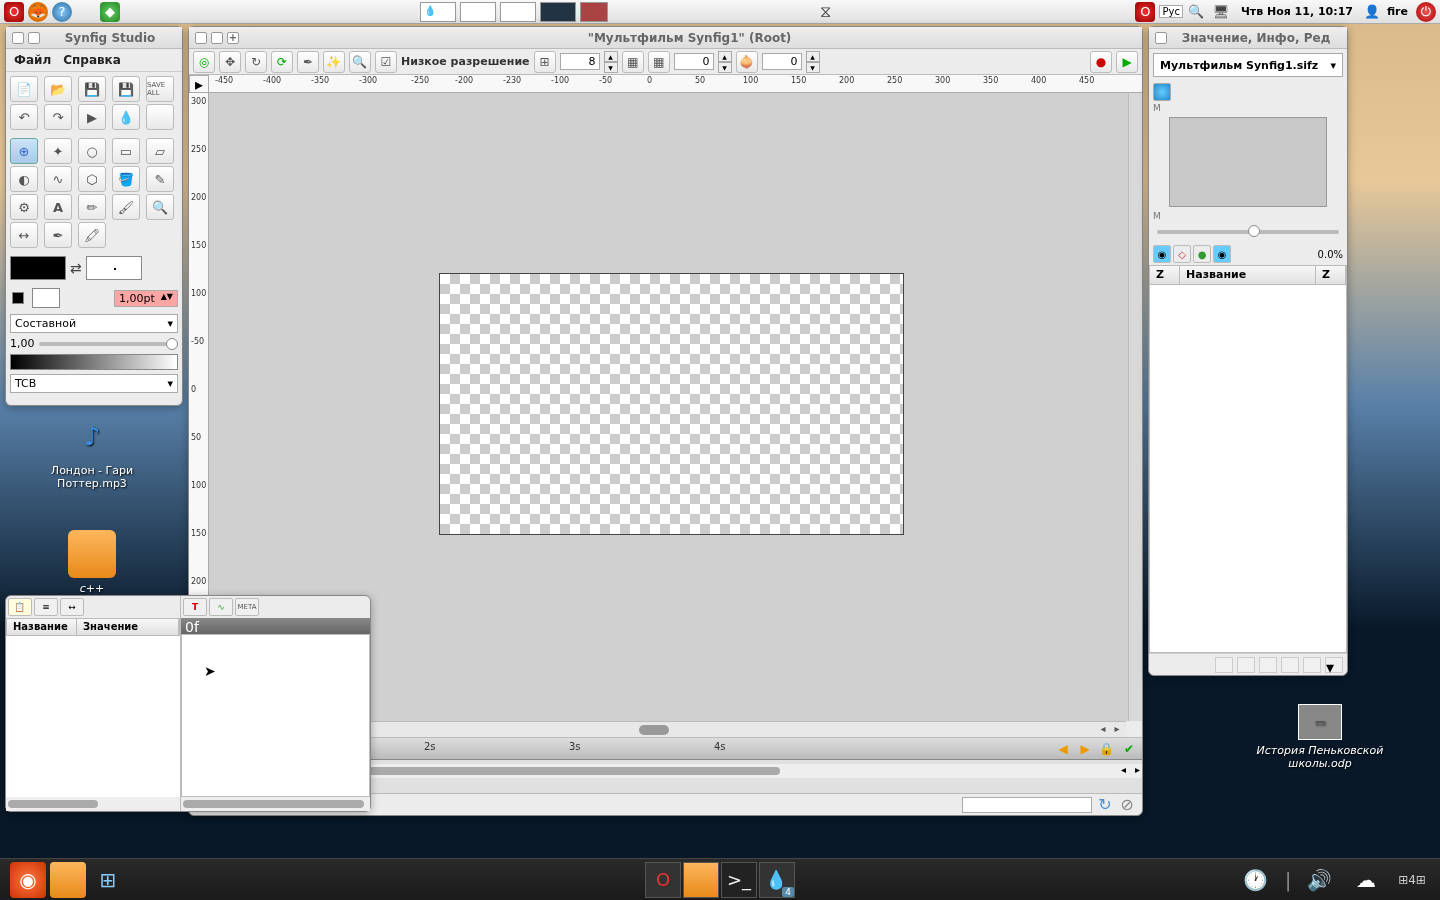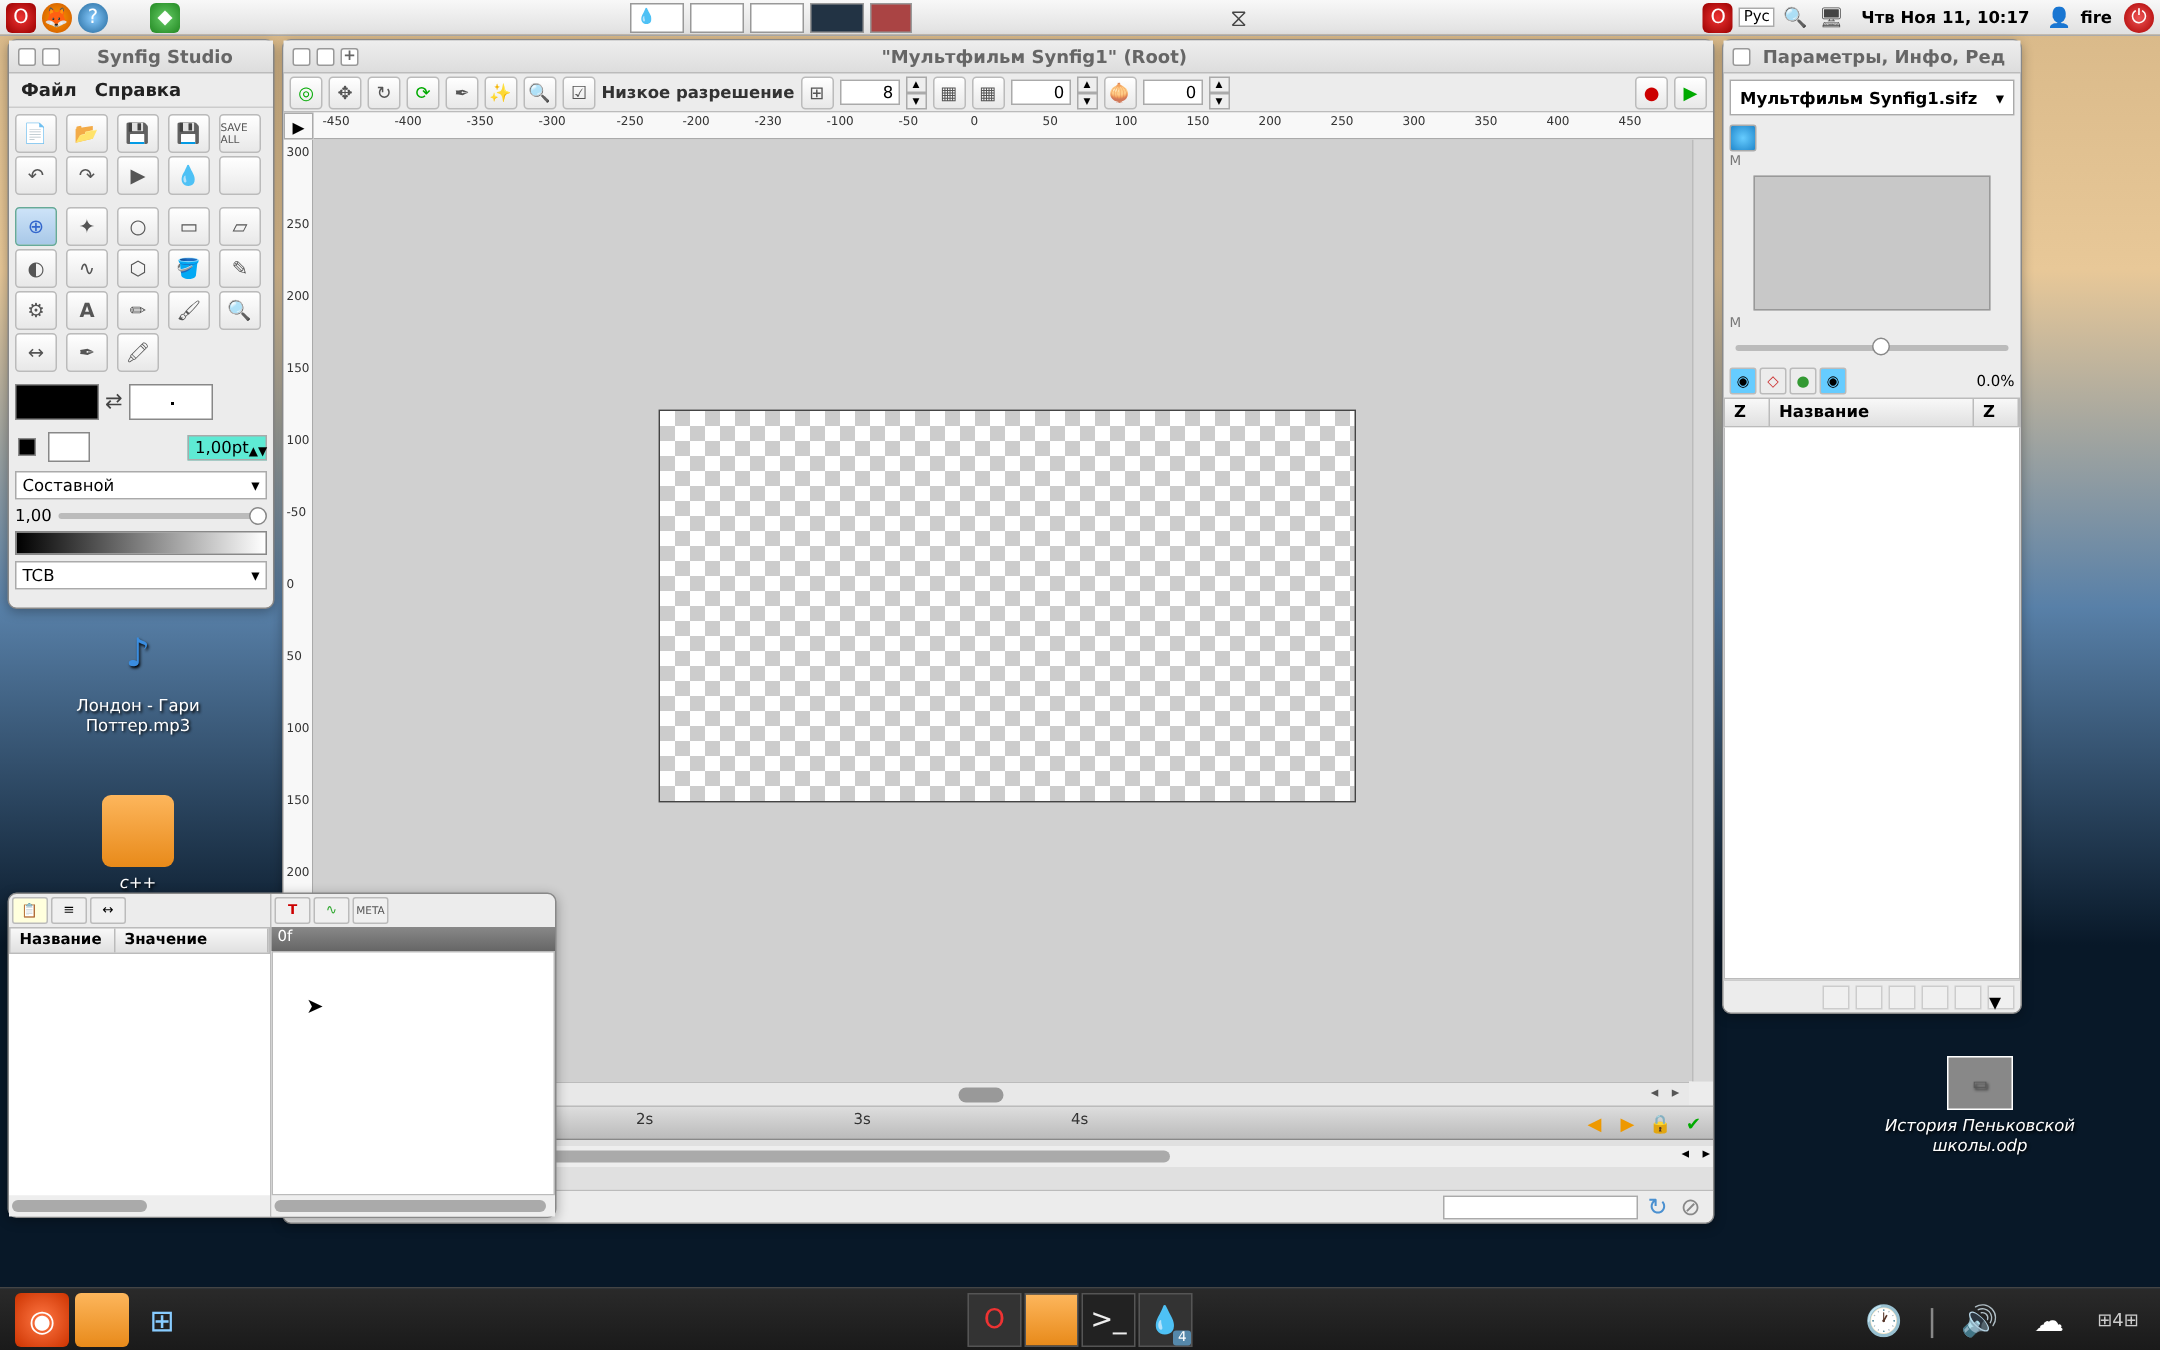--- a/index.html
+++ b/index.html
@@ -29,21 +29,21 @@
 
 .toolbox { left:5px; top:26px; width:178px; height:380px; }
 .toolbox-menu { display:flex; gap:12px; padding:4px 8px; font-size:12px; font-weight:bold; color:#222; border-bottom:1px solid #ccc;}
 .toolbox-icons { display:grid; grid-template-columns:repeat(5,1fr); gap:2px; padding:4px; }
 .tb-icon { width:28px; height:26px; border:1px solid #bbb; background:linear-gradient(#fff,#e8e8e8); border-radius:3px; display:flex; align-items:center; justify-content:center; font-size:13px; color:#555;}
 .tb-icon.sel { background:linear-gradient(#cde3f8,#a8c8e8); border-color:#6a9;}
 .color-row { display:flex; align-items:center; gap:4px; padding:4px;}
 .swatch { width:56px; height:24px; border:1px solid #888;}
 .sw-black{background:#000;} .sw-white{background:#fff;}
 .swap-icon { font-size:14px; color:#444;}
-.stroke-input { display:flex; align-items:flex-end; border:1px solid #aaa; background:#5eead4; padding:1px 4px; font-size:11px; width:53px; justify-content:space-between;}
+.stroke-input { display:flex; align-items:flex-start; border:1px solid #aaa; background:#fca5a5; padding:1px 4px; font-size:11px; width:64px; justify-content:space-between;}
 .dropdown { background:#fff; border:1px solid #aaa; padding:2px 4px; font-size:11px; display:flex; justify-content:space-between; align-items:center; margin:2px 4px;}
 .opacity-row{display:flex; align-items:center; gap:4px; padding:2px 4px; font-size:11px;}
 .slider-track{flex:1; height:4px; background:#bbb; border-radius:2px; position:relative;}
 .slider-thumb{position:absolute; right:0; top:-4px; width:12px; height:12px; background:#fff; border:1px solid #888; border-radius:50%;}
 .gradient-strip{height:16px; margin:2px 4px; background:linear-gradient(to right,#000,#fff); border:1px solid #888;}
 .mini-sw { width:12px; height:12px; border:1px solid #888; margin:0 2px;}
 
 .canvas-win { left:188px; top:26px; width:955px; height:790px; }
 .canvas-toolbar { height:26px; display:flex; align-items:center; gap:4px; padding:0 4px; border-bottom:1px solid #bbb;}
 .ct-icon { width:22px; height:22px; border:1px solid #bbb; background:linear-gradient(#fff,#e8e8e8); border-radius:3px; display:flex; align-items:center; justify-content:center; font-size:12px; color:#555;}
@@ -107,21 +107,21 @@
 .params-left{width:175px; border-right:1px solid #bbb; display:flex; flex-direction:column;}
 .params-tabs{display:flex; gap:2px; padding:2px;}
 .params-tabs div{width:24px; height:18px; border:1px solid #bbb; background:#f0f0f0; border-radius:2px; font-size:9px; display:flex; align-items:center; justify-content:center;}
 .params-head{display:flex; background:linear-gradient(#f8f8f8,#e0e0e0); border:1px solid #bbb; height:18px; font-size:10px; font-weight:bold;}
 .params-head div{padding:2px 6px; border-right:1px solid #bbb;}
 .params-area{flex:1; background:#fff;}
 .params-right{flex:1; display:flex; flex-direction:column;}
 .pr-tabs{display:flex; gap:2px; padding:2px;}
 .pr-tabs div{width:24px; height:18px; border:1px solid #bbb; background:#f0f0f0; border-radius:2px; font-size:9px; display:flex; align-items:center; justify-content:center; color:#555;}
 .pr-tabs .act{color:#c00;}
-.pr-ruler{height:16px; background:linear-gradient(#888,#666); color:#fff; font-size:10px; padding:1px 4px;}
+.pr-ruler{height:16px; background:linear-gradient(#888,#666); color:#fff; font-size:14px; padding:1px 4px;}
 .pr-body{flex:1; background:#fff; border:1px solid #bbb; position:relative;}
 .pscroll{height:14px; background:#eee; position:relative;}
 .pscroll .thumb{position:absolute; left:2px; width:90px; height:8px; top:3px; background:#aaa; border-radius:4px;}
 
 .bottom-panel{position:absolute; bottom:0; left:0; right:0; height:42px; background:linear-gradient(#2a2a2a,#1a1a1a); border-top:1px solid #444; display:flex; align-items:center; padding:0 8px;}
 .bp-icon{width:36px; height:36px; margin:0 2px; border-radius:4px; display:flex; align-items:center; justify-content:center; font-size:20px; color:#fff;}
 .bp-ubuntu{background:radial-gradient(#f74,#c30);}
 .bp-folder{background:linear-gradient(#fdb65c,#e88a1a);}
 .bp-center{position:absolute; left:50%; transform:translateX(-50%); display:flex; gap:2px;}
 .bp-right{margin-left:auto; display:flex; align-items:center; gap:6px;}
@@ -366,21 +366,21 @@
   <div class="status-bar">
     <div class="sb-field"></div>
     <div class="sb-icon">↻</div>
     <div class="sb-icon" style="color:#888">⊘</div>
   </div>
 </div>
 
 <div class="panel nav-panel">
   <div class="panel-title">
     <div class="wbtn"></div>
-    <span style="flex:1;text-align:center">Параметры, Инфо, Ред</span>
+    <span style="flex:1;text-align:center">Значение, Инфо, Ред</span>
   </div>
   <div class="nav-file">
     <span>Мультфильм Synfig1.sifz</span>
       <span>▾</span>
   </div>
   <div class="nav-tabs">
     <div class="nav-tab" style="background:radial-gradient(#6cf,#28c)"></div>
   </div>
   <div style="font-size:9px;color:#777;padding-left:4px">M</div>
   <div class="nav-preview"></div>

